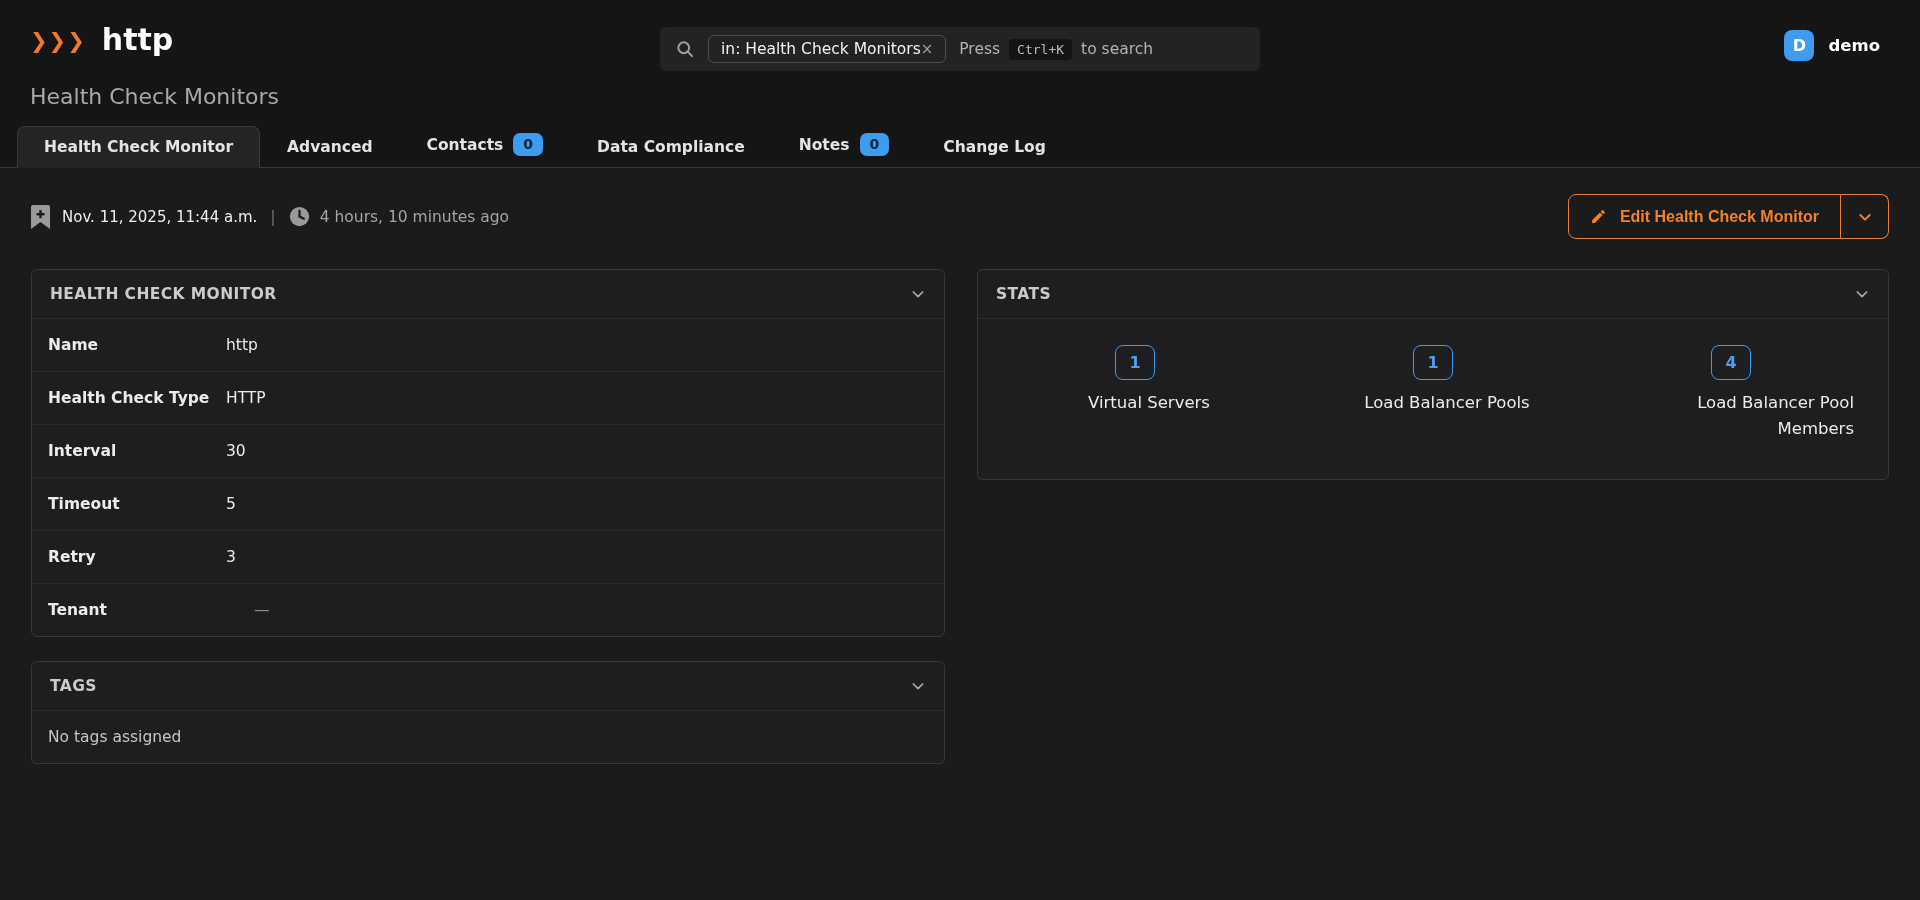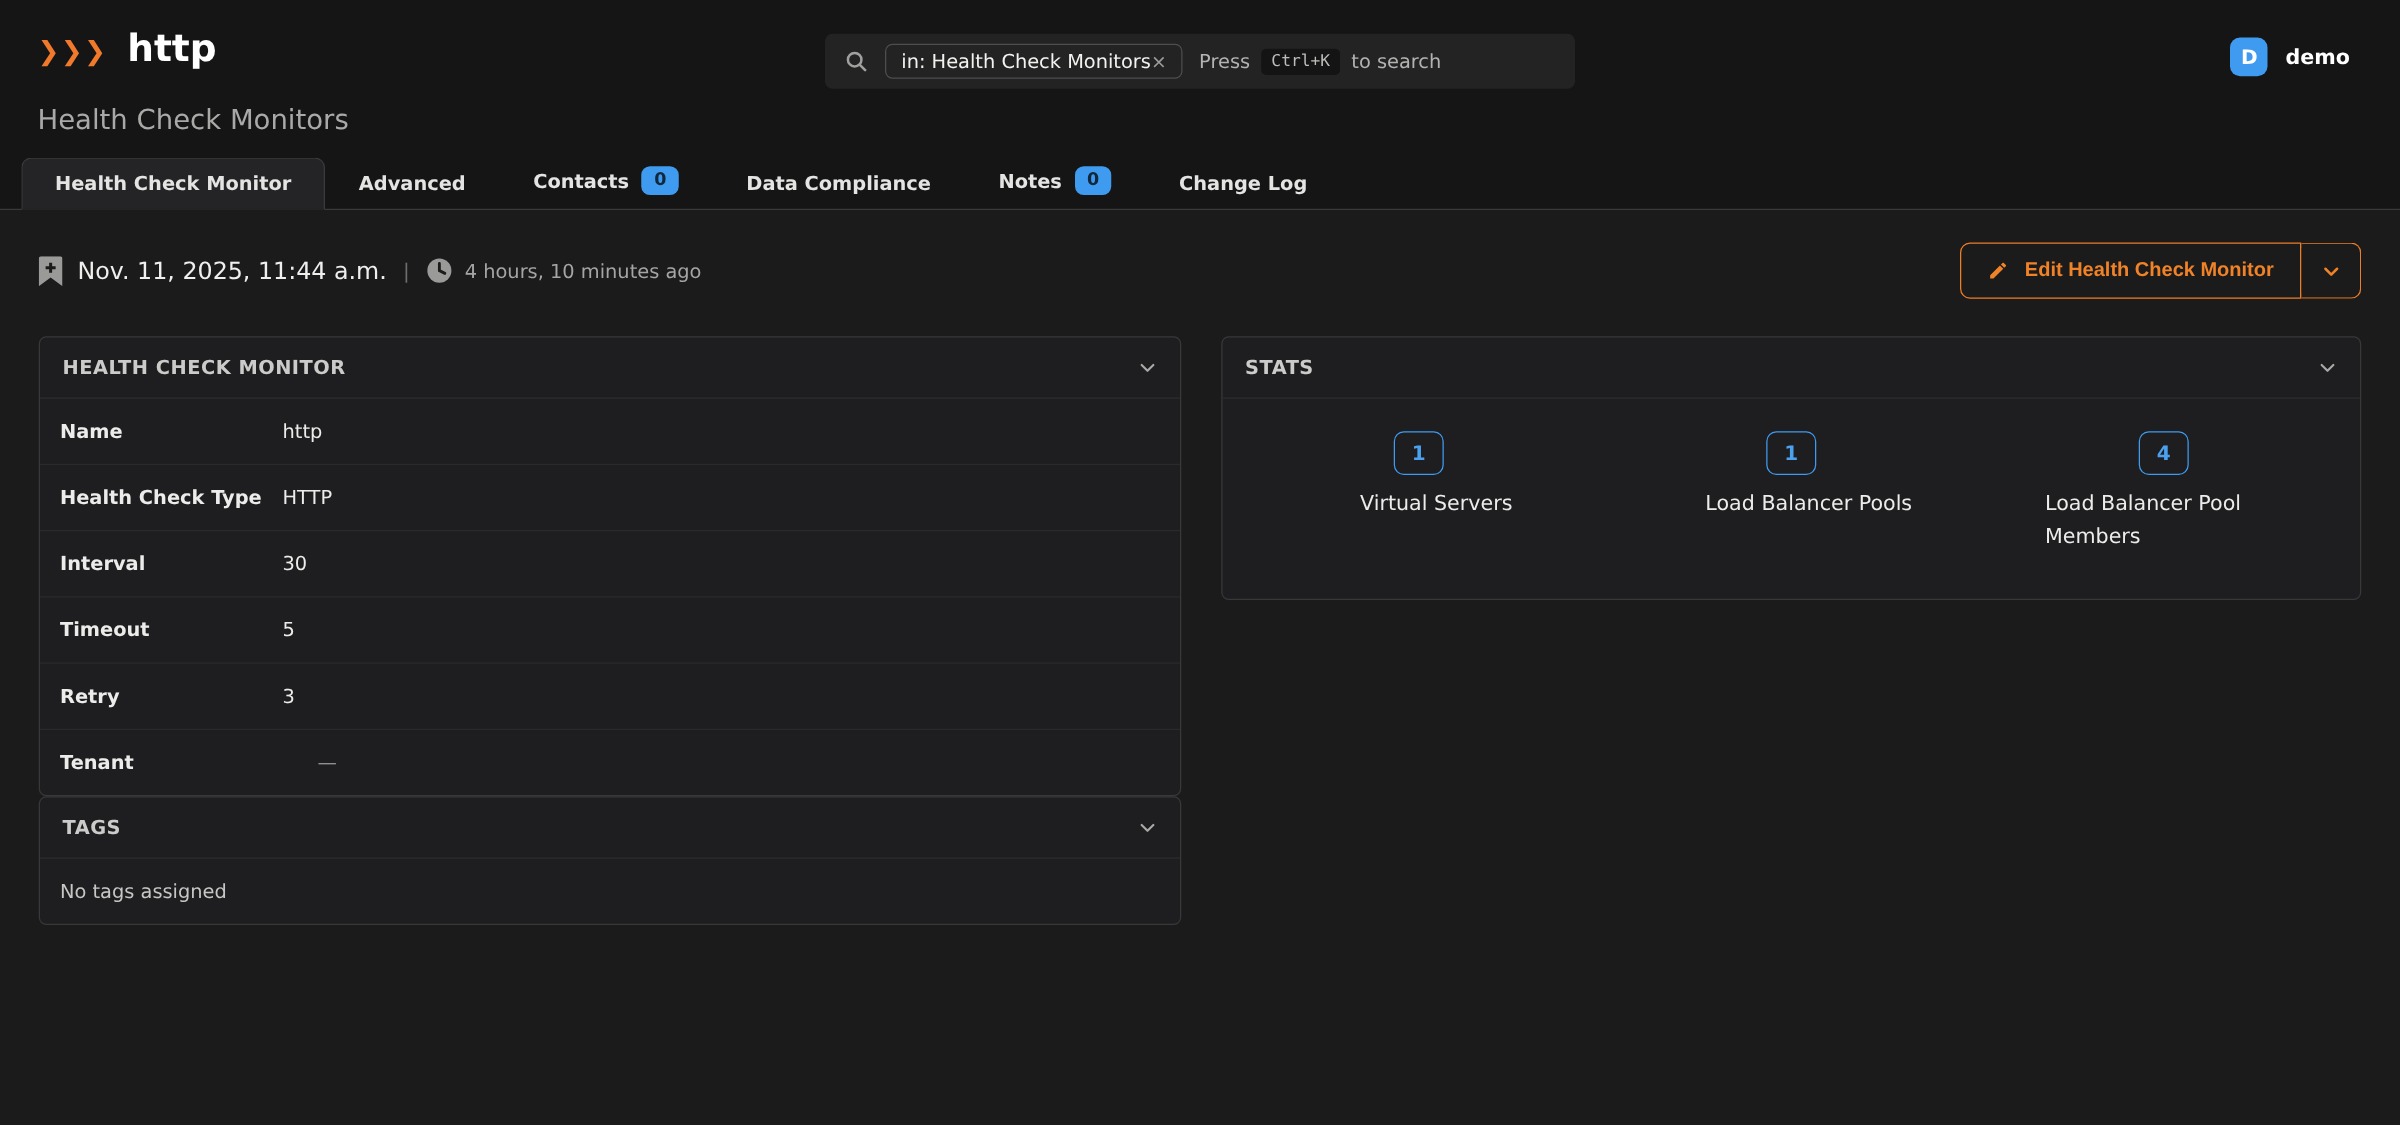--- a/index.html
+++ b/index.html
@@ -57,21 +57,21 @@
   .tab-badge {
     background:#3f9bef; color:#10283c; font-weight:700; font-size:14px;
     padding:3px 10px; border-radius:7px; line-height:1.2;
   }
 
   
   .content { background:#1b1b1c; height:732px; padding:0 31px; }
   .meta-row { display:flex; justify-content:space-between; align-items:center; padding-top:26px; }
   .meta { display:flex; align-items:center; }
   .meta svg { flex-shrink:0; }
-  .meta-date { color:#efefed; font-size:19px; margin-left:12px; }
+  .meta-date { color:#efefed; font-size:15px; margin-left:12px; }
   .meta-sep { color:#6e6e6c; margin:0 13px; font-size:16px; }
   .meta-ago { color:#a5a5a3; font-size:15.5px; margin-left:10px; }
 
   .edit-split { display:flex; }
   .edit-main {
     display:flex; align-items:center; gap:13px; height:45px; padding:0 21px;
     border:1px solid #ee7e26; border-radius:8px 0 0 8px;
     color:#f08227; font-weight:700; font-size:16px; cursor:pointer; background:transparent;
   }
   .edit-caret {
@@ -87,32 +87,32 @@
     padding:15px 18px; border-bottom:1px solid #2d2d2f;
   }
   .panel-title { font-size:15.5px; font-weight:700; color:#cbcbc9; letter-spacing:.4px; }
 
   .kv-row { display:flex; align-items:center; padding:17px 16px; border-bottom:1px solid #2a2a2c; font-size:15.5px; }
   .kv-row:last-child { border-bottom:none;gap:28px; }
   .kv-label { width:178px; flex-shrink:0; font-weight:700; color:#ececea; }
   .kv-value { color:#ececea; }
   .kv-value.muted { color:#8f8f8d; }
 
-  .tags-panel { }
+  .tags-panel { margin-top:24px; }
   .tags-body { padding:17px 16px; font-size:15.5px; color:#c6c6c4; }
 
   .stats-body { display:flex; padding:26px 8px 38px; }
   .stat { flex:1; display:flex; flex-direction:column; align-items:center; }
   .stat-count {
     border:1px solid #3f9bef; color:#4ba0f0; background:transparent;
     border-radius:8px; padding:7px 13px; min-width:40px;
     font-size:16px; font-weight:600; text-align:center; margin-bottom:10px; cursor:pointer;
     font-family:inherit;
   }
-  .stat-label { color:#ececea; font-size:16.5px; text-align:left; max-width:218px; line-height:1.55;margin-left:28px; }
+  .stat-label { color:#ececea; font-size:16.5px; text-align:right; max-width:218px; line-height:1.55;margin-left:28px; }
 </style>
 </head>
 <body>
 
 <div class="top">
   <div class="brand">
     <span class="chevrons">❯❯❯</span>
     <span class="app-title">http</span>
   </div>
   <div class="breadcrumb">Health Check Monitors</div>

